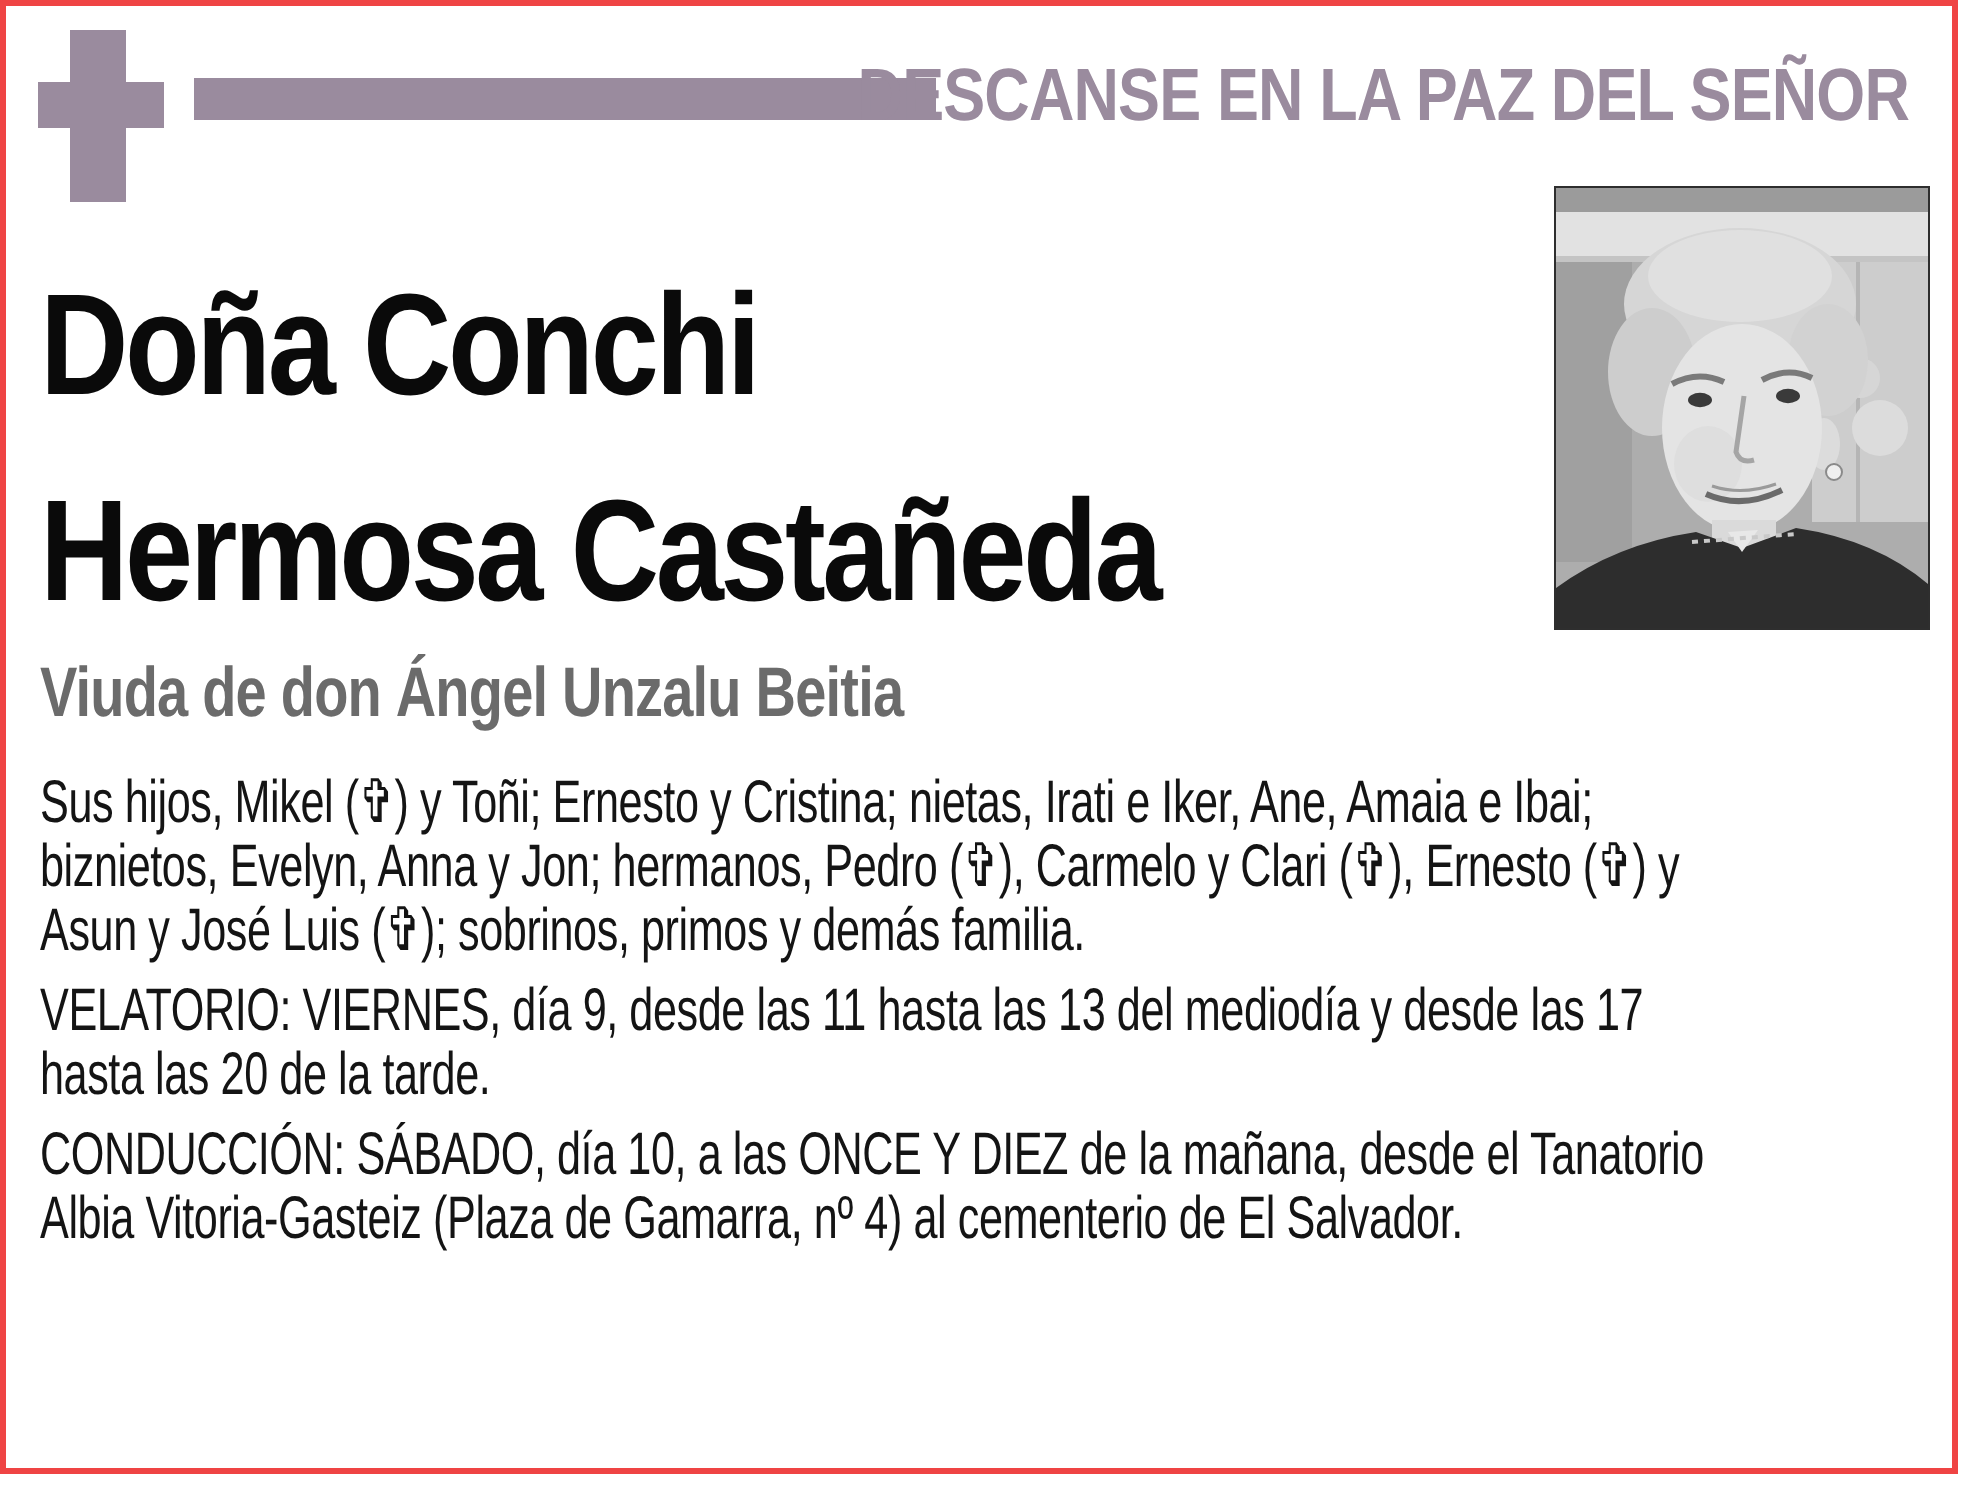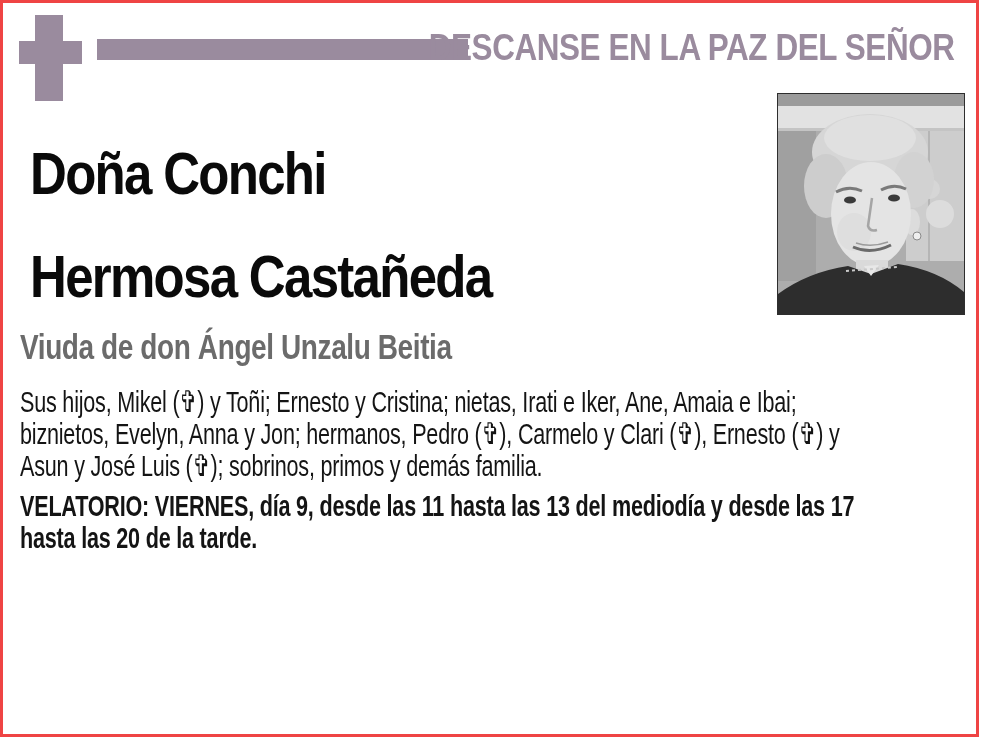--- a/index.html
+++ b/index.html
@@ -16,38 +16,38 @@
   .cross{position:absolute;left:16px;top:12px;width:63px;height:86px;}
   .cross .v{position:absolute;left:16px;top:0;width:28px;height:86px;background:var(--accent);}
   .cross .h{position:absolute;left:0;top:26px;width:63px;height:23px;background:var(--accent);}
   .accent-bar{position:absolute;left:94px;top:36px;width:371px;height:21px;background:var(--accent);}
   .motto{
     position:absolute;right:21px;top:24px;font-size:37px;font-weight:bold;
     color:var(--accent);white-space:nowrap;letter-spacing:-0.5px;
     transform:scaleX(0.85);transform-origin:100% 50%;
   }
   
-  .name{position:absolute;left:27px;top:119px;font-weight:bold;color:#0a0a0a;
-        font-size:60px;line-height:103px;}
+  .name{position:absolute;left:17px;top:119px;font-weight:bold;color:#0a0a0a;
+        font-size:72px;line-height:103px;}
   .name .nline{transform:scaleX(0.85);transform-origin:0 50%;white-space:nowrap;letter-spacing:-2px;}
   .relation{
     position:absolute;left:17px;top:324px;font-size:35px;font-weight:bold;
     color:#6b6b6b;white-space:nowrap;letter-spacing:-0.5px;
     transform:scaleX(0.80);transform-origin:0 50%;
   }
   
   .photo{position:absolute;left:774px;top:90px;width:186px;height:220px;
          border:1px solid #2e2e2e;background:#b0b0b0;}
   .photo svg{display:block;}
   
   .bodytext{position:absolute;left:17px;top:383px;width:945px;
             font-size:30px;line-height:32px;color:#141414;}
   .para{margin:0 0 8px 0;}
   .para .line{transform:scaleX(0.72);transform-origin:0 50%;white-space:nowrap;letter-spacing:-0.3px;}
-  .para.bold{font-weight:bold;}
+  .para.bold{font-weight:normal;}
 </style>
 </head>
 <body>
 
 <div class="frame">
 
   <div class="cross">
     <div class="v"></div>
     <div class="h"></div>
   </div>
@@ -99,15 +99,19 @@
   <div class="bodytext">
     <div class="para">
       <div class="line">Sus hijos, Mikel (✞) y Toñi; Ernesto y Cristina; nietas, Irati e Iker, Ane, Amaia e Ibai;</div>
       <div class="line">biznietos, Evelyn, Anna y Jon; hermanos, Pedro (✞), Carmelo y Clari (✞), Ernesto (✞) y</div>
       <div class="line">Asun y José Luis (✞); sobrinos, primos y demás familia.</div>
     </div>
     <div class="para bold">
       <div class="line">VELATORIO: VIERNES, día 9, desde las 11 hasta las 13 del mediodía y desde las 17</div>
       <div class="line">hasta las 20 de la tarde.</div>
     </div>
+    <div class="para bold">
+      <div class="line">CONDUCCIÓN: SÁBADO, día 10, a las ONCE Y DIEZ de la mañana, desde el Tanatorio</div>
+      <div class="line">Albia Vitoria-Gasteiz (Plaza de Gamarra, nº 4) al cementerio de El Salvador.</div>
+    </div>
   </div>
 
 </div>
 
 </body></html>

